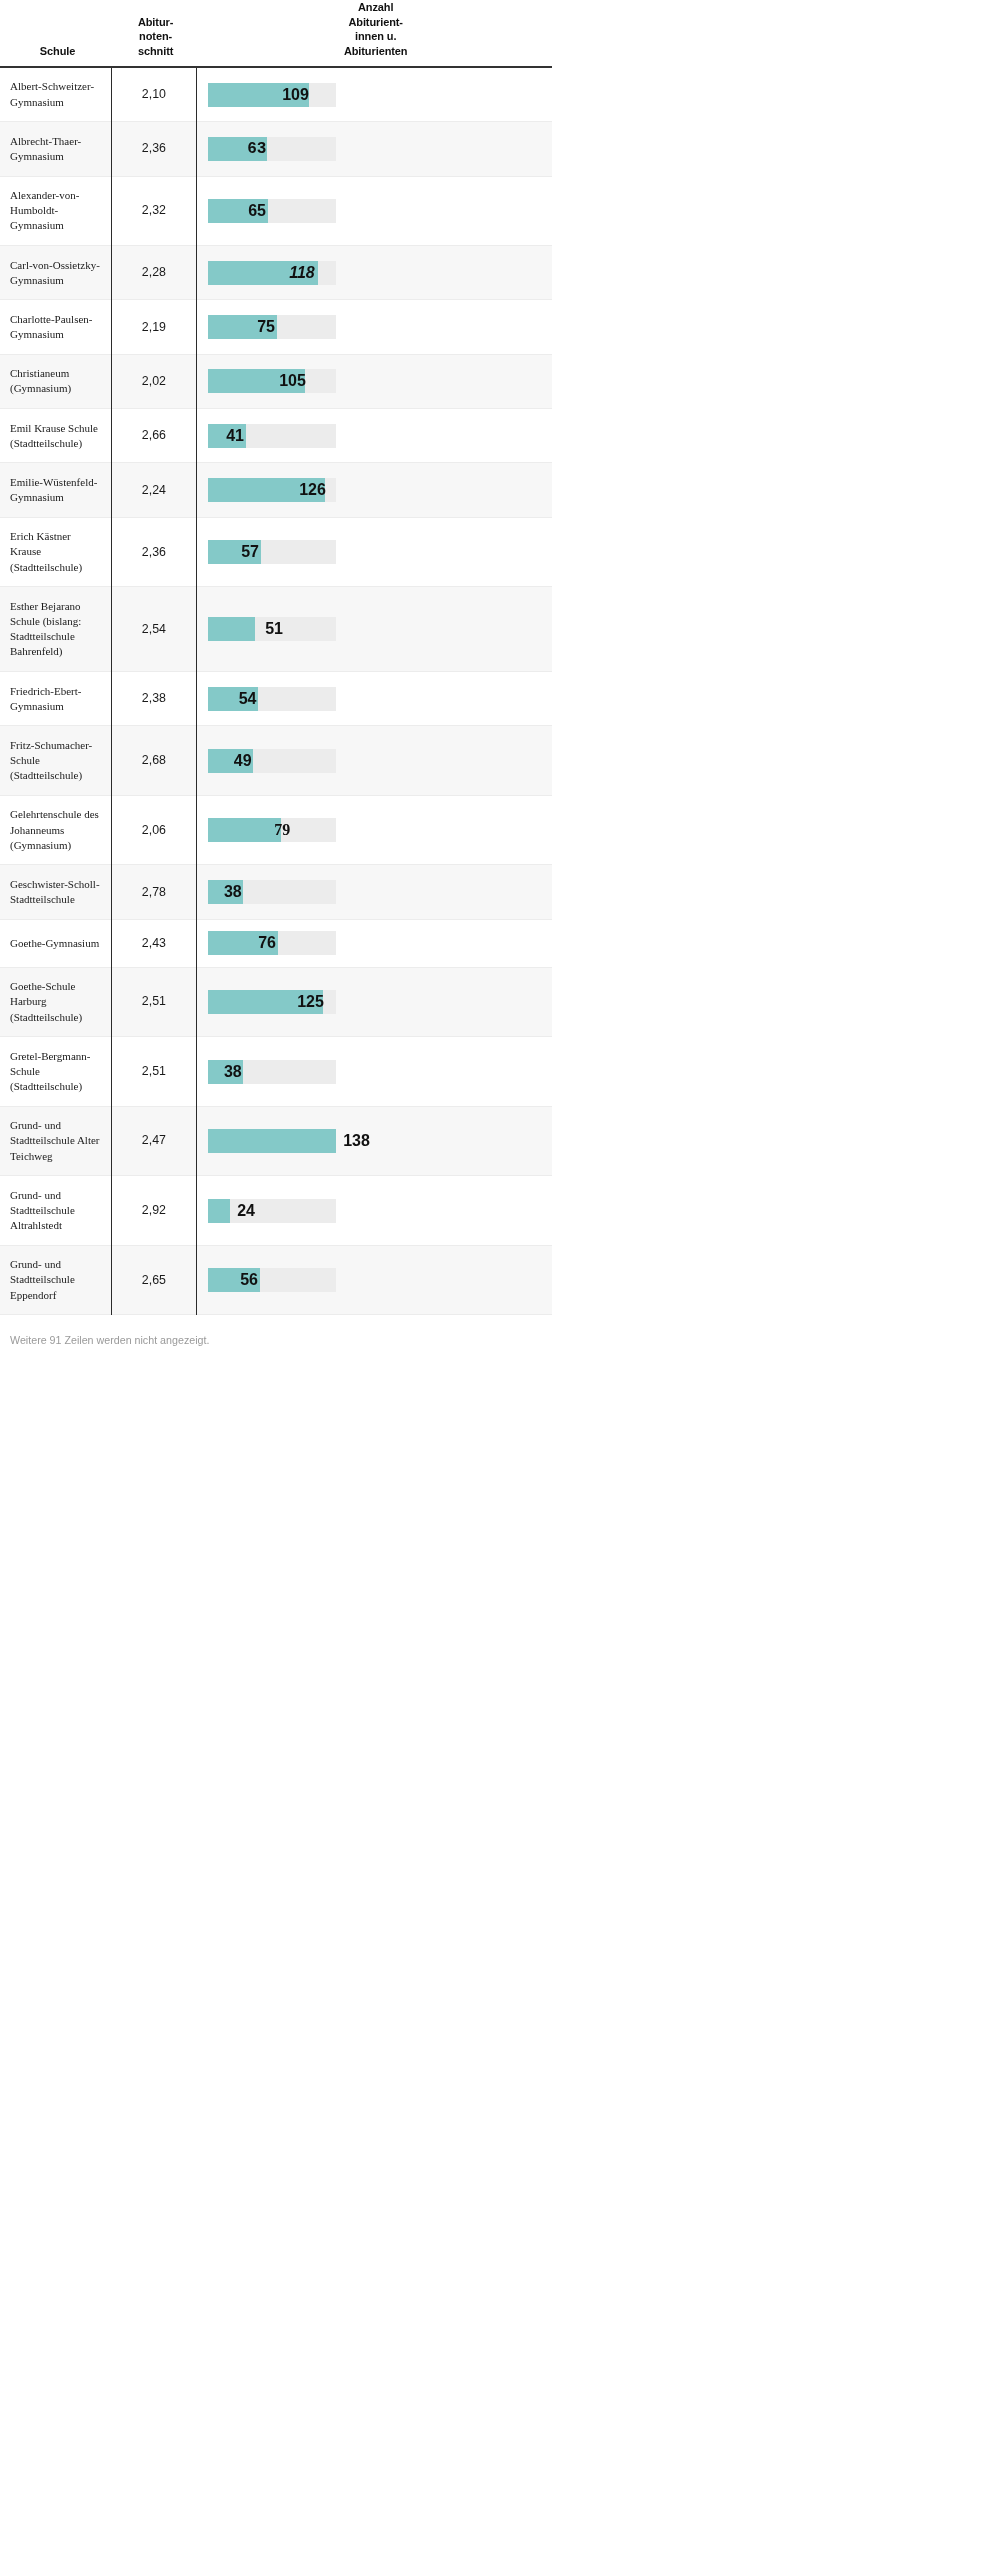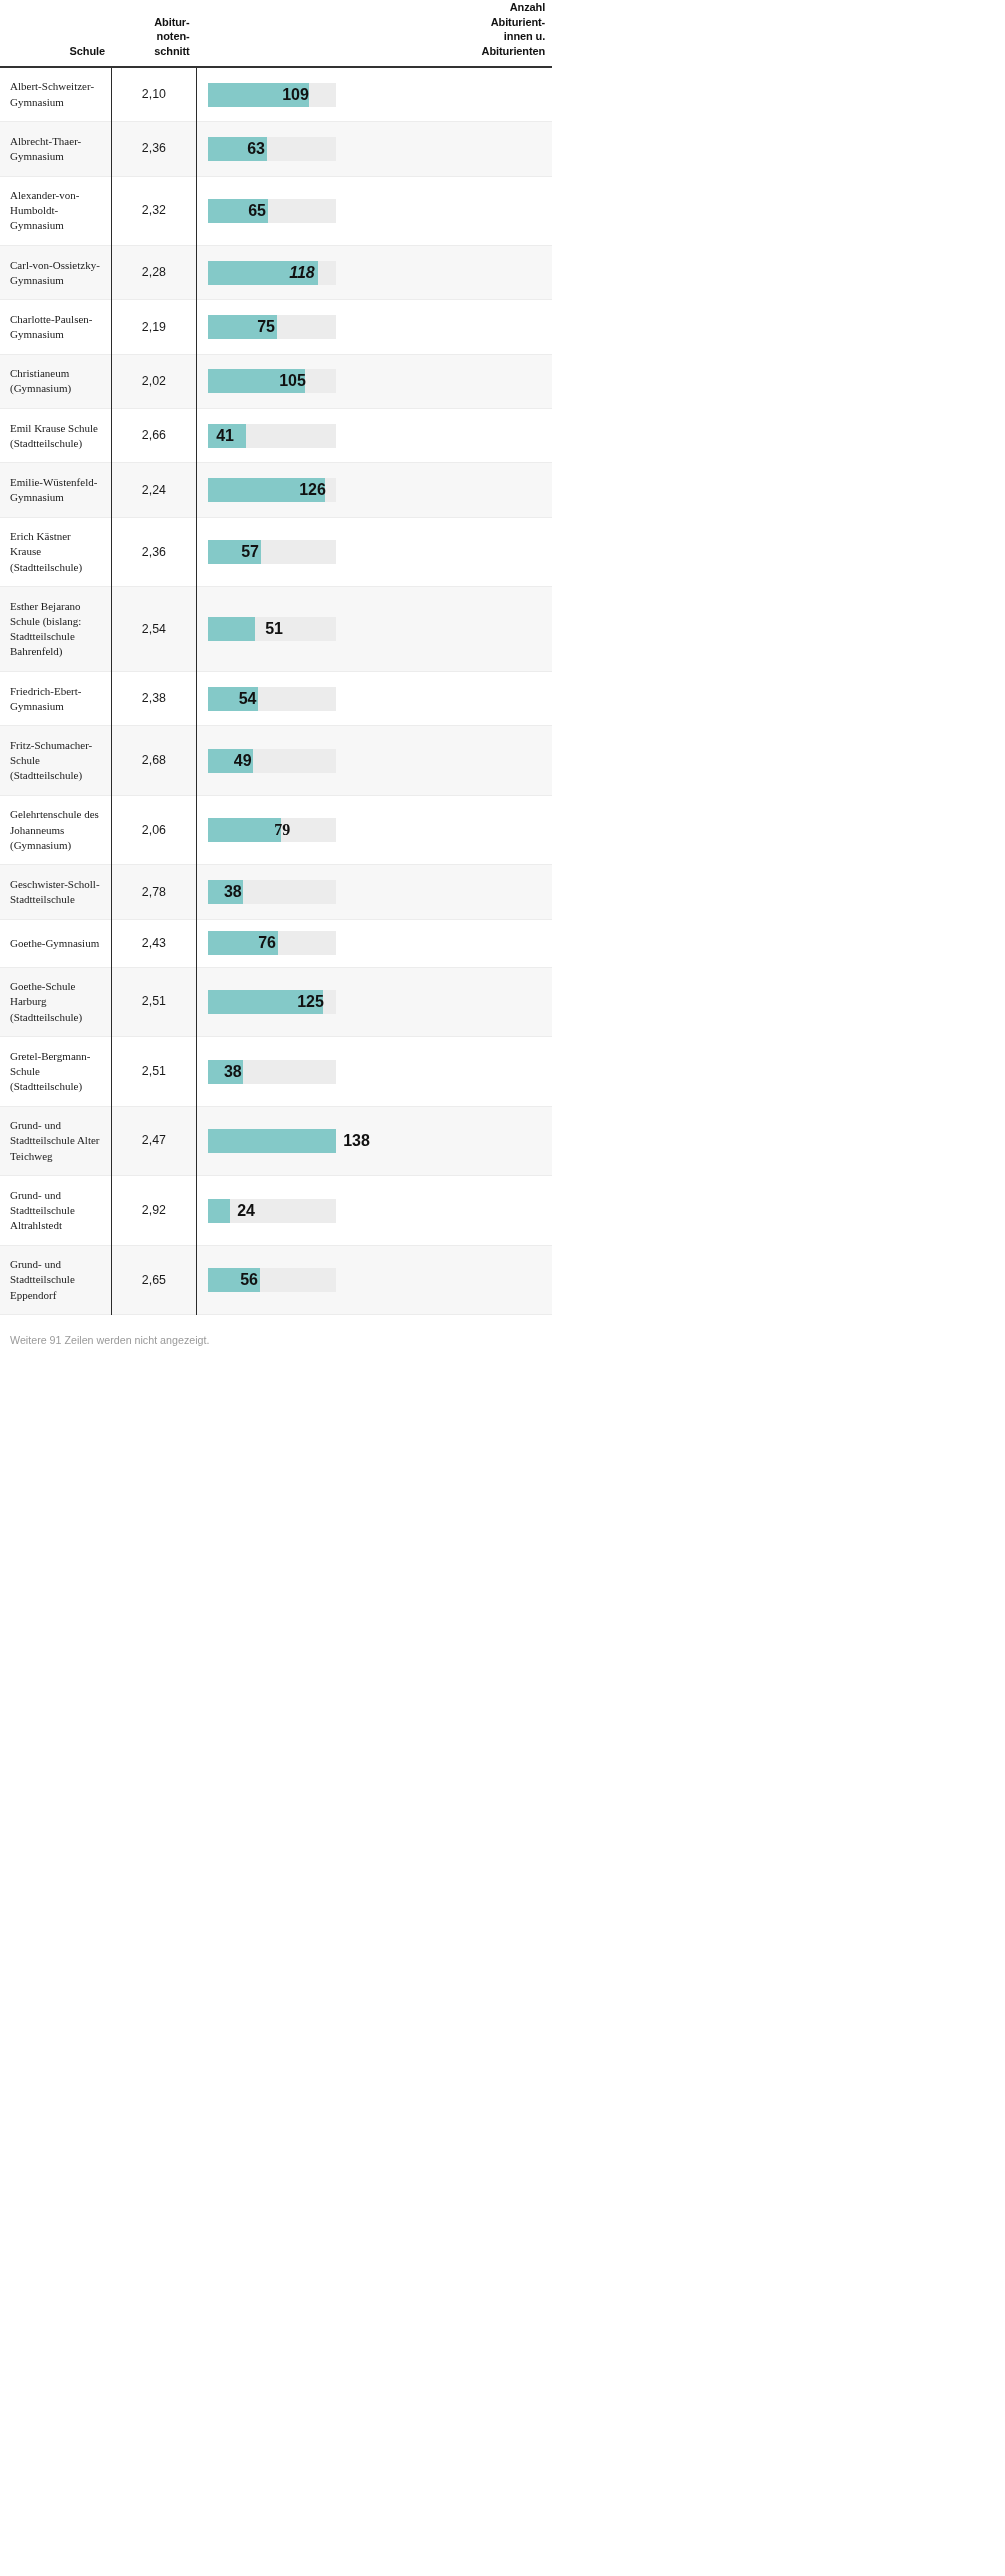--- a/index.html
+++ b/index.html
@@ -32,21 +32,21 @@
 
   table.data-table {
     width: 501px;
     border-collapse: collapse;
     table-layout: fixed;
   }
 
   
   thead th {
     vertical-align: bottom;
-    text-align: right;
+    text-align: center;
     padding: 0 0 7.4px 0;
     font-size: 11px;
     font-weight: bold;
     line-height: 1.33;
     color: #111111;
     letter-spacing: -0.1px;
     background: #ffffff;
   }
   thead tr {
     border-bottom: 2.5px solid #333333;
@@ -167,21 +167,21 @@
                 <span class="bar-value inside" style="left: 74px;">109</span>
               </div>
             </td>
           </tr>
           <tr class="alt">
             <td class="cell-school">Albrecht-Thaer-Gymnasium</td>
             <td class="cell-grade">2,36</td>
             <td class="cell-count">
               <div class="bar-track">
                 <div class="bar-fill" style="width: 59px;"></div>
-                <span class="bar-value inside" style="left: 39px;">63</span>
+                <span class="bar-value inside" style="left: 39px; font-family: Liberation Mono, monospace;">63</span>
               </div>
             </td>
           </tr>
           <tr>
             <td class="cell-school">Alexander-von-Humboldt-Gymnasium</td>
             <td class="cell-grade">2,32</td>
             <td class="cell-count">
               <div class="bar-track">
                 <div class="bar-fill" style="width: 60px;"></div>
                 <span class="bar-value inside" style="left: 40px;">65</span>
@@ -217,21 +217,21 @@
                 <span class="bar-value inside" style="left: 71px;">105</span>
               </div>
             </td>
           </tr>
           <tr>
             <td class="cell-school">Emil Krause Schule (Stadtteilschule)</td>
             <td class="cell-grade">2,66</td>
             <td class="cell-count">
               <div class="bar-track">
                 <div class="bar-fill" style="width: 38px;"></div>
-                <span class="bar-value inside" style="left: 8px;">41</span>
+                <span class="bar-value inside" style="left: 18px;">41</span>
               </div>
             </td>
           </tr>
           <tr class="alt">
             <td class="cell-school">Emilie-Wüstenfeld-Gymnasium</td>
             <td class="cell-grade">2,24</td>
             <td class="cell-count">
               <div class="bar-track">
                 <div class="bar-fill" style="width: 117px;"></div>
                 <span class="bar-value inside" style="left: 91px;">126</span>

